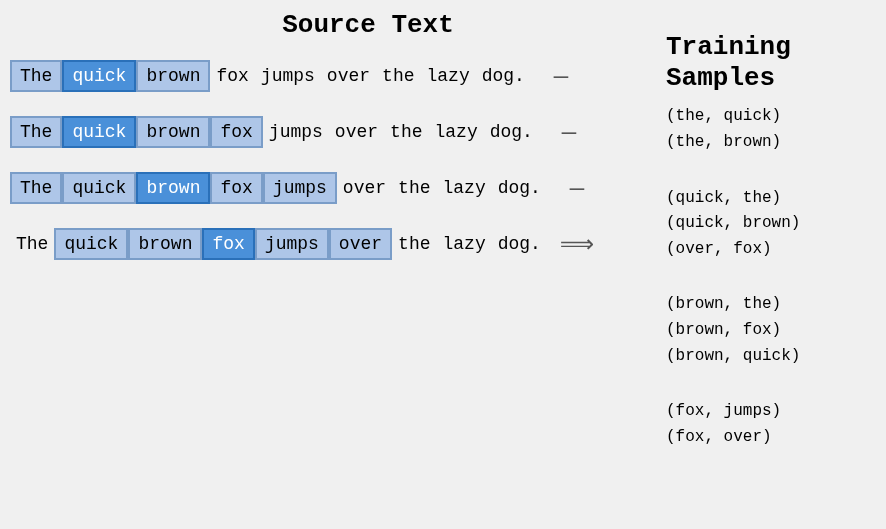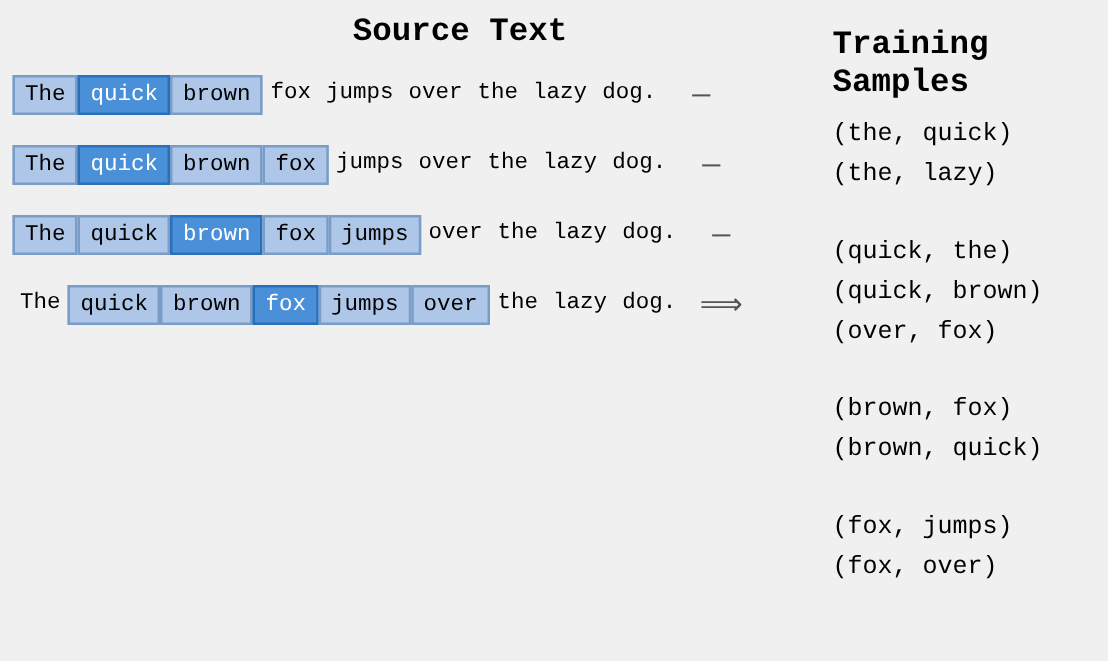--- a/index.html
+++ b/index.html
@@ -44,20 +44,21 @@
       margin-bottom: 20px;
       padding-left: 60px;
     }
 
     .training-title {
       font-size: 26px;
       font-weight: bold;
       text-align: left;
       line-height: 1.2;
       margin-bottom: 10px;
+      margin-top: 12px;
     }
 
     .word-box {
       border: 2px solid #555;
       padding: 4px 8px;
       font-size: 18px;
       background: white;
       display: inline-block;
     }
 
@@ -86,21 +87,21 @@
     }
 
     .arrow-line {
       display: flex;
       align-items: center;
       font-size: 24px;
       color: #555;
     }
 
     .samples-block {
-      font-size: 20px;
+      font-size: 16px;
       line-height: 1.6;
       margin-bottom: 30px;
     }
 
     .samples-block div {
       white-space: nowrap;
     }
 
     .row-wrapper {
       display: flex;
@@ -113,21 +114,21 @@
     .sentence-with-arrow {
       display: flex;
       flex-direction: row;
       align-items: center;
       flex: 1;
     }
 
     .sentence-words {
       display: flex;
       flex-direction: row;
-      align-items: flex-start;
+      align-items: center;
       flex-wrap: nowrap;
     }
 
   </style>
 </head>
 <body>
 
 <div class="main-container">
   <div class="left-panel">
     <div class="source-text-title">Source Text</div>
@@ -205,28 +206,29 @@
             </div>
           </div>
         </div>
       </div>
   </div>
   <div class="right-panel">
     <div class="training-title">Training<br>Samples</div>
     <div id="samples-container">
     <div class="samples-block">
           <div>(the, quick)</div>
-          <div>(the, lazy)</div>
+          <div>(the, brown)</div>
         </div>
         <div class="samples-block">
           <div>(quick, the)</div>
           <div>(quick, brown)</div>
           <div>(over, fox)</div>
         </div>
         <div class="samples-block">
+          <div>(brown, the)</div>
           <div>(brown, fox)</div>
           <div>(brown, quick)</div>
         </div>
         <div class="samples-block">
           <div>(fox, jumps)</div>
           <div>(fox, over)</div>
         </div>
       </div>
   </div>
 </div>

